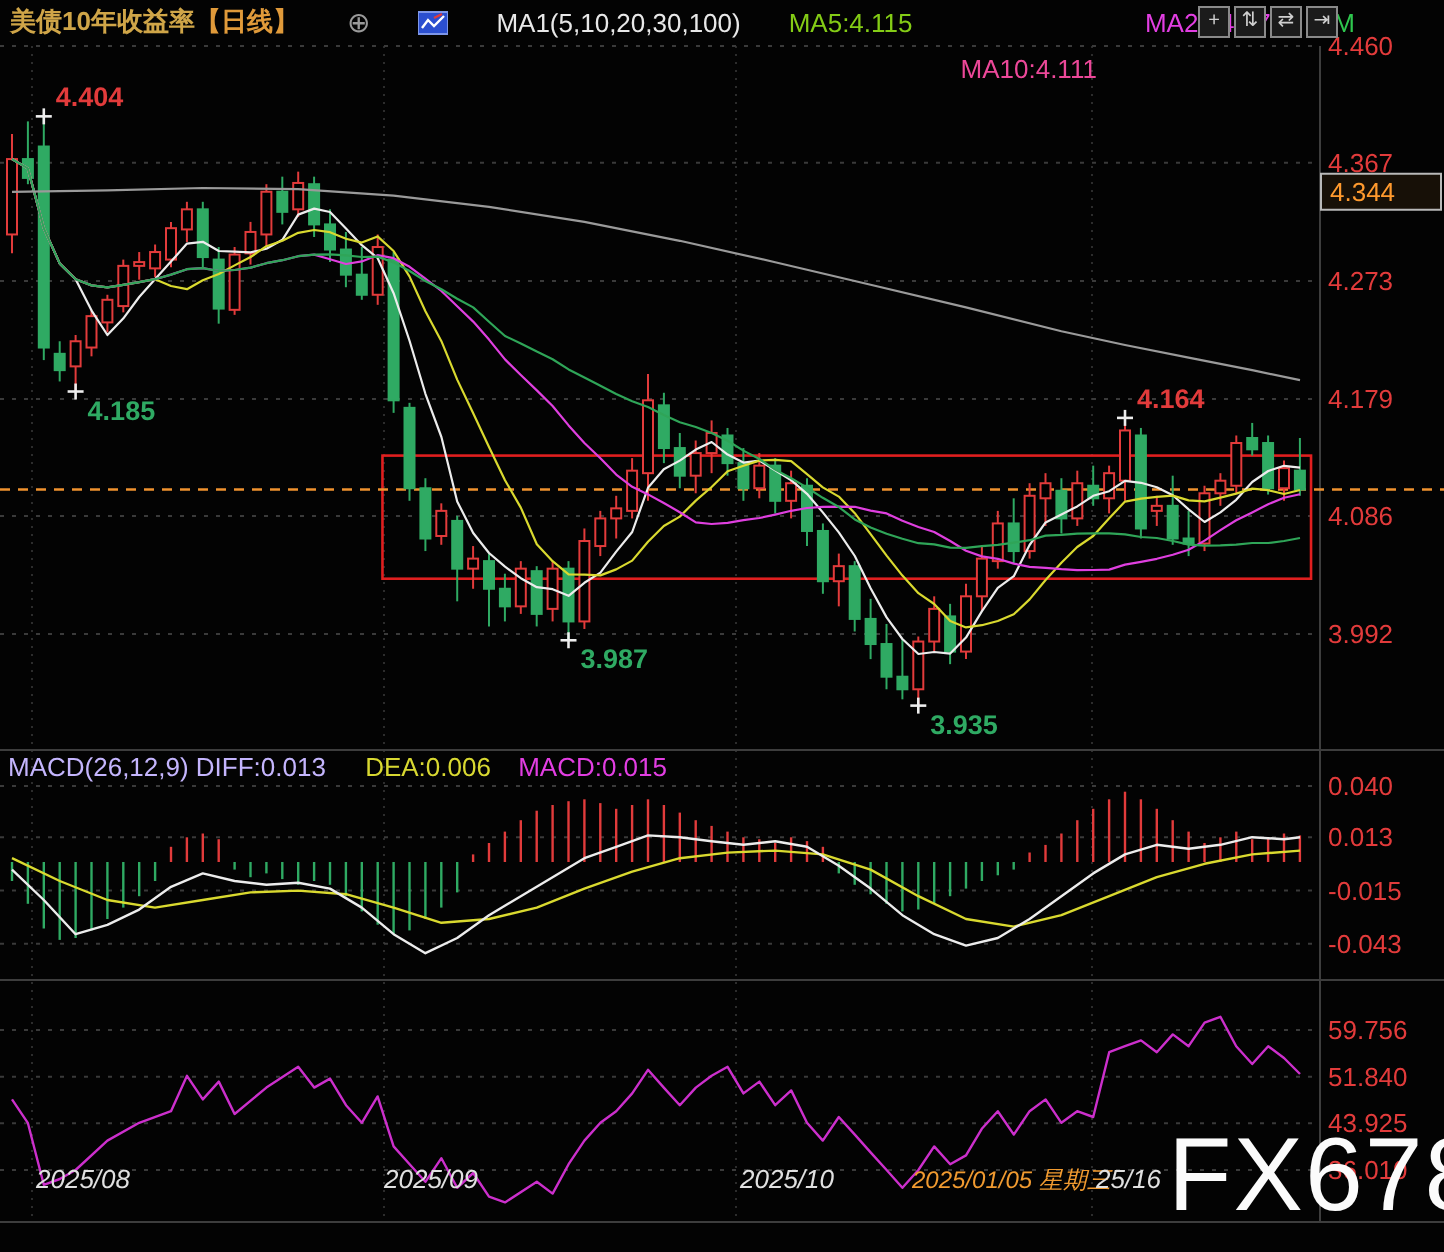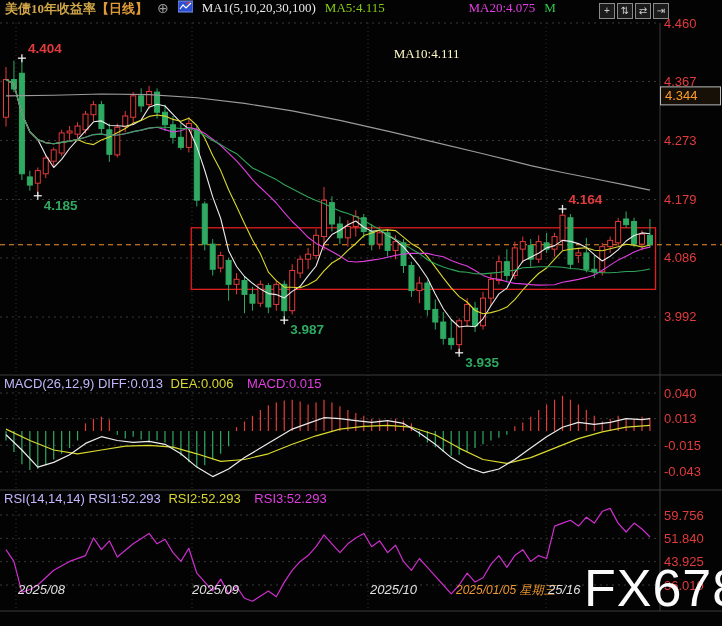--- a/index.html
+++ b/index.html
@@ -1,35 +1,35 @@
 <!DOCTYPE html>
 <html><head>
 <meta charset="utf-8">
 <style>
   html,body{margin:0;padding:0;background:#000;}
   .app{position:relative;width:722px;height:626px;background:#030303;overflow:hidden;
        font-family:"Liberation Sans","DejaVu Sans",sans-serif;}
   svg text{font-family:"Liberation Sans","DejaVu Sans",sans-serif;}
-  .hdr{position:absolute;top:0;left:0;height:22px;display:flex;align-items:flex-start;
-       gap:9px;padding-left:5px;font-size:13px;white-space:nowrap;z-index:4;font-family:Liberation Serif, serif;}
+  .hdr{position:absolute;top:0;left:0;height:22px;display:flex;align-items:center;
+       gap:24px;padding-left:5px;font-size:13px;white-space:nowrap;z-index:4;}
   .t-title{color:#cfa548;font-weight:bold;}
   .t-period{color:#e09a3a;font-weight:bold;}
   .t-plus{color:#9a9a9a;font-size:14px;}
   .t-ma{color:#e8e8e8;}
   .t-ma5{color:#84cc16;}
-  .t-ma10{color:#fef9c3;margin-top:46px;}
+  .t-ma10{color:#ec4899;margin-top:46px;}
   .t-ma20{color:#e23ee2;}
   .t-ma30{color:#2ec74e;}
   .chart-ic{display:inline-block;width:15px;height:13px;}
   .tools{position:absolute;top:3px;left:599px;display:flex;gap:2px;z-index:4;}
   .tool-btn{width:14px;height:14px;border:1px solid #8a8a8a;background:#1b1b1b;color:#cfcfcf;
        font-size:10px;line-height:13px;text-align:center;cursor:pointer;}
   .panel-hdr{position:absolute;left:4px;font-size:13px;white-space:nowrap;z-index:3;}
   .ph-main{color:#c4b5fd;}
-  .ph-yellow{color:#d8d831;margin-left:4px;}
+  .ph-yellow{color:#d8d831;margin-left:16px;}
   .ph-magenta{color:#e23ee2;margin-left:10px;}
   .xlab{position:absolute;top:582px;font-size:13px;color:#e0e0e0;white-space:nowrap;z-index:3;font-style:italic;}
   .watermark{position:absolute;left:584px;top:558px;font-size:52px;color:#fbfbfb;
        letter-spacing:1px;z-index:5;}
   #chart{position:absolute;top:0;left:0;}
 </style>
 </head>
 <body>
 
 <div class="app">
@@ -383,25 +383,20 @@
         <polyline points="6.0,549.7 13.9,561.4 21.9,592.4 29.9,589.5 37.8,585.0 53.7,570.3 69.6,561.4 85.5,555.6 93.5,537.9 101.4,549.7 109.4,540.8 117.3,557.0 133.2,543.8 149.1,533.4 157.1,543.8 165.0,539.3 173.0,552.6 180.9,561.4 188.8,548.2 196.8,573.2 204.8,582.1 212.7,590.9 220.7,579.1 228.6,593.9 236.6,586.5 244.5,598.3 252.5,601.2 268.4,590.9 276.3,596.8 284.3,582.1 292.2,570.3 300.2,561.4 308.1,555.6 316.1,546.7 324.0,534.9 331.9,543.8 339.9,552.6 347.9,543.8 355.8,537.9 363.8,533.4 371.7,546.7 379.7,540.8 387.6,552.6 395.6,545.2 403.5,561.4 411.4,570.3 419.4,558.5 427.4,567.3 435.3,576.2 443.3,585.0 451.2,593.9 459.2,585.0 467.1,573.2 475.1,582.1 483.0,577.7 490.9,564.4 498.9,555.6 506.9,567.3 514.8,555.6 522.8,549.7 530.7,561.4 538.6,555.6 546.6,558.5 554.6,526.1 562.5,523.1 570.5,520.2 578.4,526.1 586.4,517.2 594.3,523.1 602.3,511.3 610.2,508.4 618.1,523.1 626.1,532.0 634.1,523.1 642.0,529.0 650.0,537.0" fill="none" stroke="#cc2fcc" stroke-width="1.2" stroke-linejoin="round"></polyline>
       </g>
     </svg>
 
   <div class="panel-hdr" style="top:376px">
     <span class="ph-main">MACD(26,12,9) DIFF:0.013</span>
     <span class="ph-yellow">DEA:0.006</span>
     <span class="ph-magenta">MACD:0.015</span>
   </div>
 
-  <div class="panel-hdr" style="top:491px">
-    <span class="ph-main">RSI(14,14,14) RSI1:52.293</span>
-    <span class="ph-yellow">RSI2:52.293</span>
-    <span class="ph-magenta">RSI3:52.293</span>
-  </div>
 
   <div id="xlabels">
       <div class="xlab" style="left: 18px;">2025/08</div>
       <div class="xlab" style="left: 192px;">2025/09</div>
       <div class="xlab" style="left: 370px;">2025/10</div>
       <div class="xlab" style="left: 456px; color: rgb(240, 154, 48); font-size: 12px;">2025/01/05 星期三</div>
       <div class="xlab" style="left: 548px;">25/16</div>
     </div>
 
   <div class="watermark">FX678</div>

